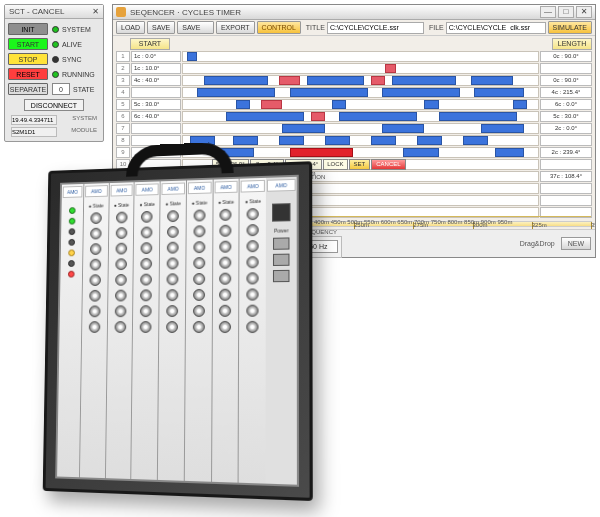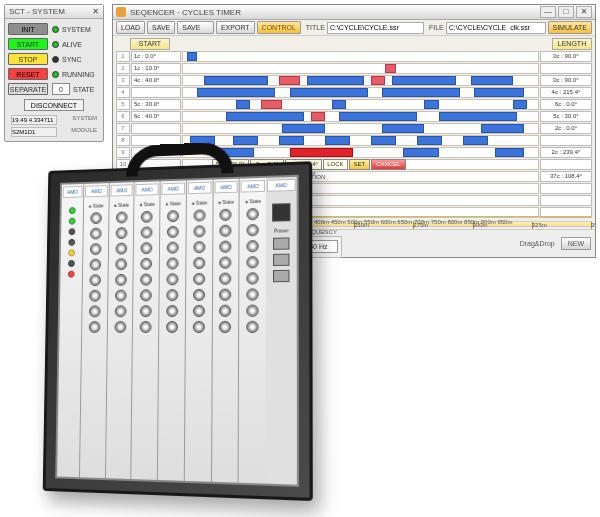--- a/index.html
+++ b/index.html
@@ -170,21 +170,21 @@
   .lled.g{background:#30dd30;border:1px solid #176617;}
   .lled.y{background:#ffd24a;border:1px solid #a17a10;}
   .lled.r{background:#ff4848;border:1px solid #921818;}
   .lled.off{background:#555;border:1px solid #222;}
 </style>
 </head>
 <body>
 
 <div class="sct">
   <div class="sct-title">
-    <span>SCT - SYSTEM</span>
+    <span>SCT - CANCEL</span>
     <span>✕</span>
   </div>
   <div class="sct-body">
     <div class="sct-row">
       <div class="sct-btn btn-init">INIT</div>
       <div class="led green"></div>
       <span class="sct-lbl">SYSTEM</span>
     </div>
     <div class="sct-row">
       <div class="sct-btn btn-start">START</div>

